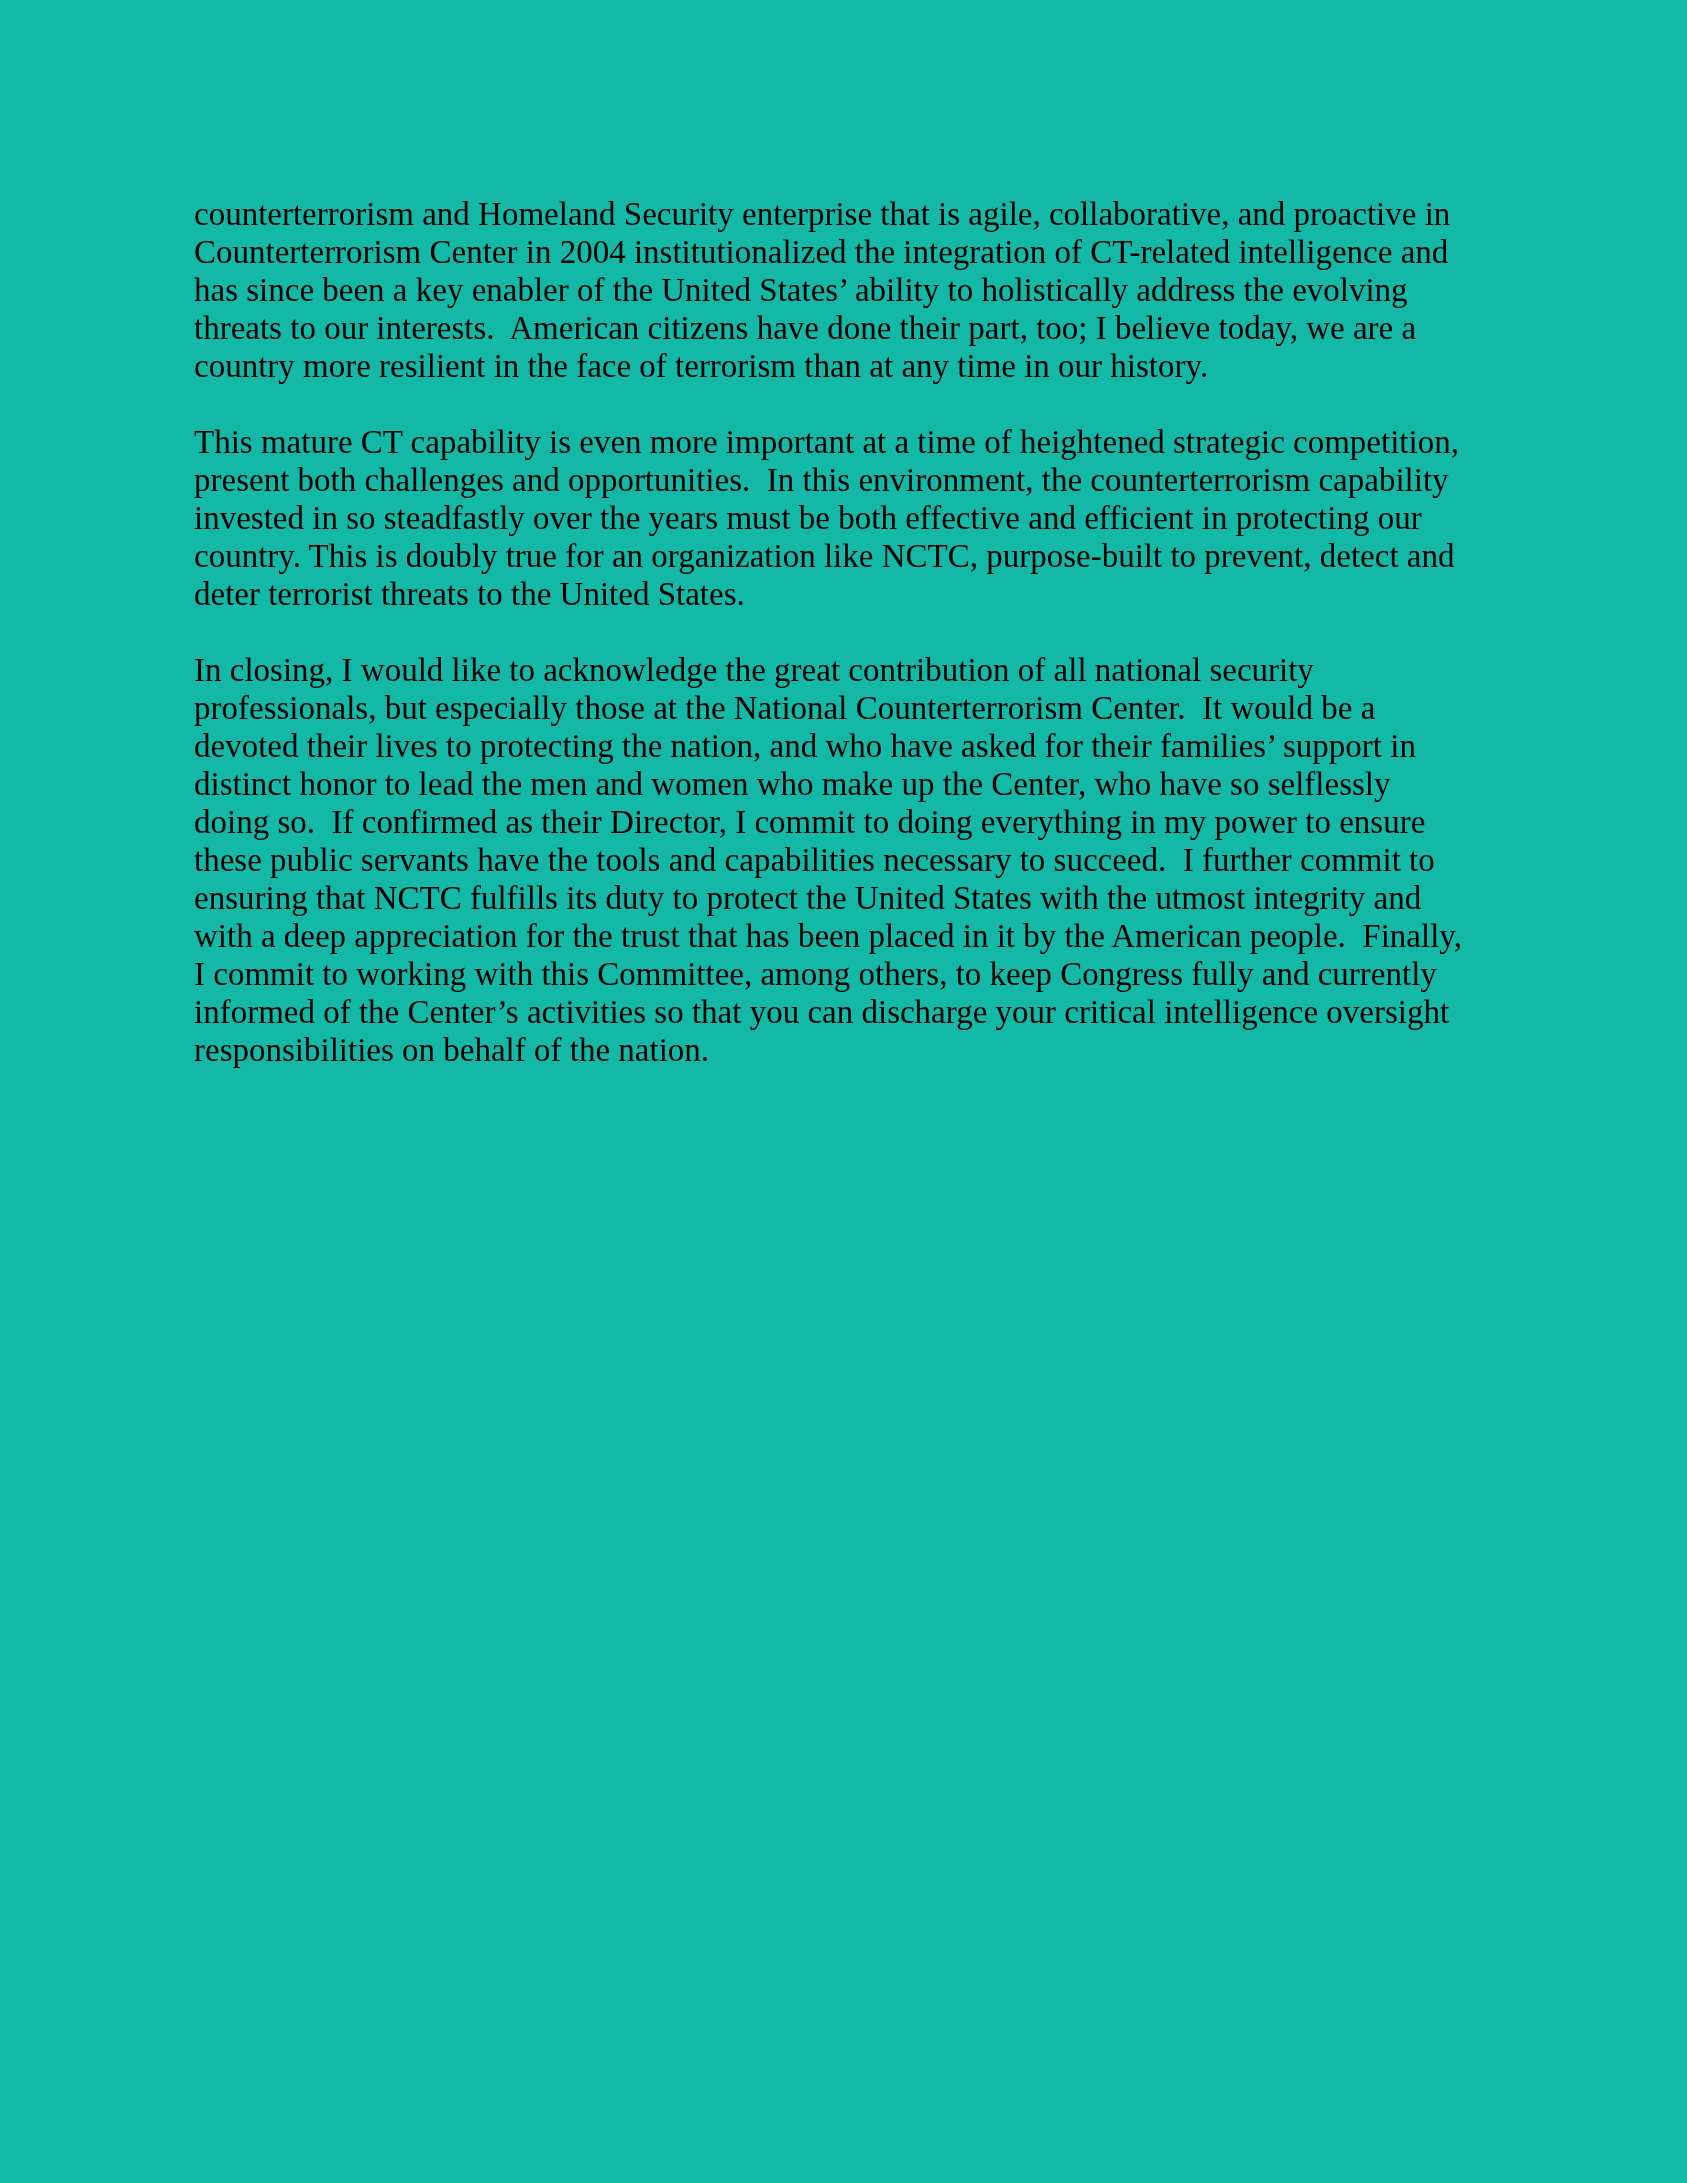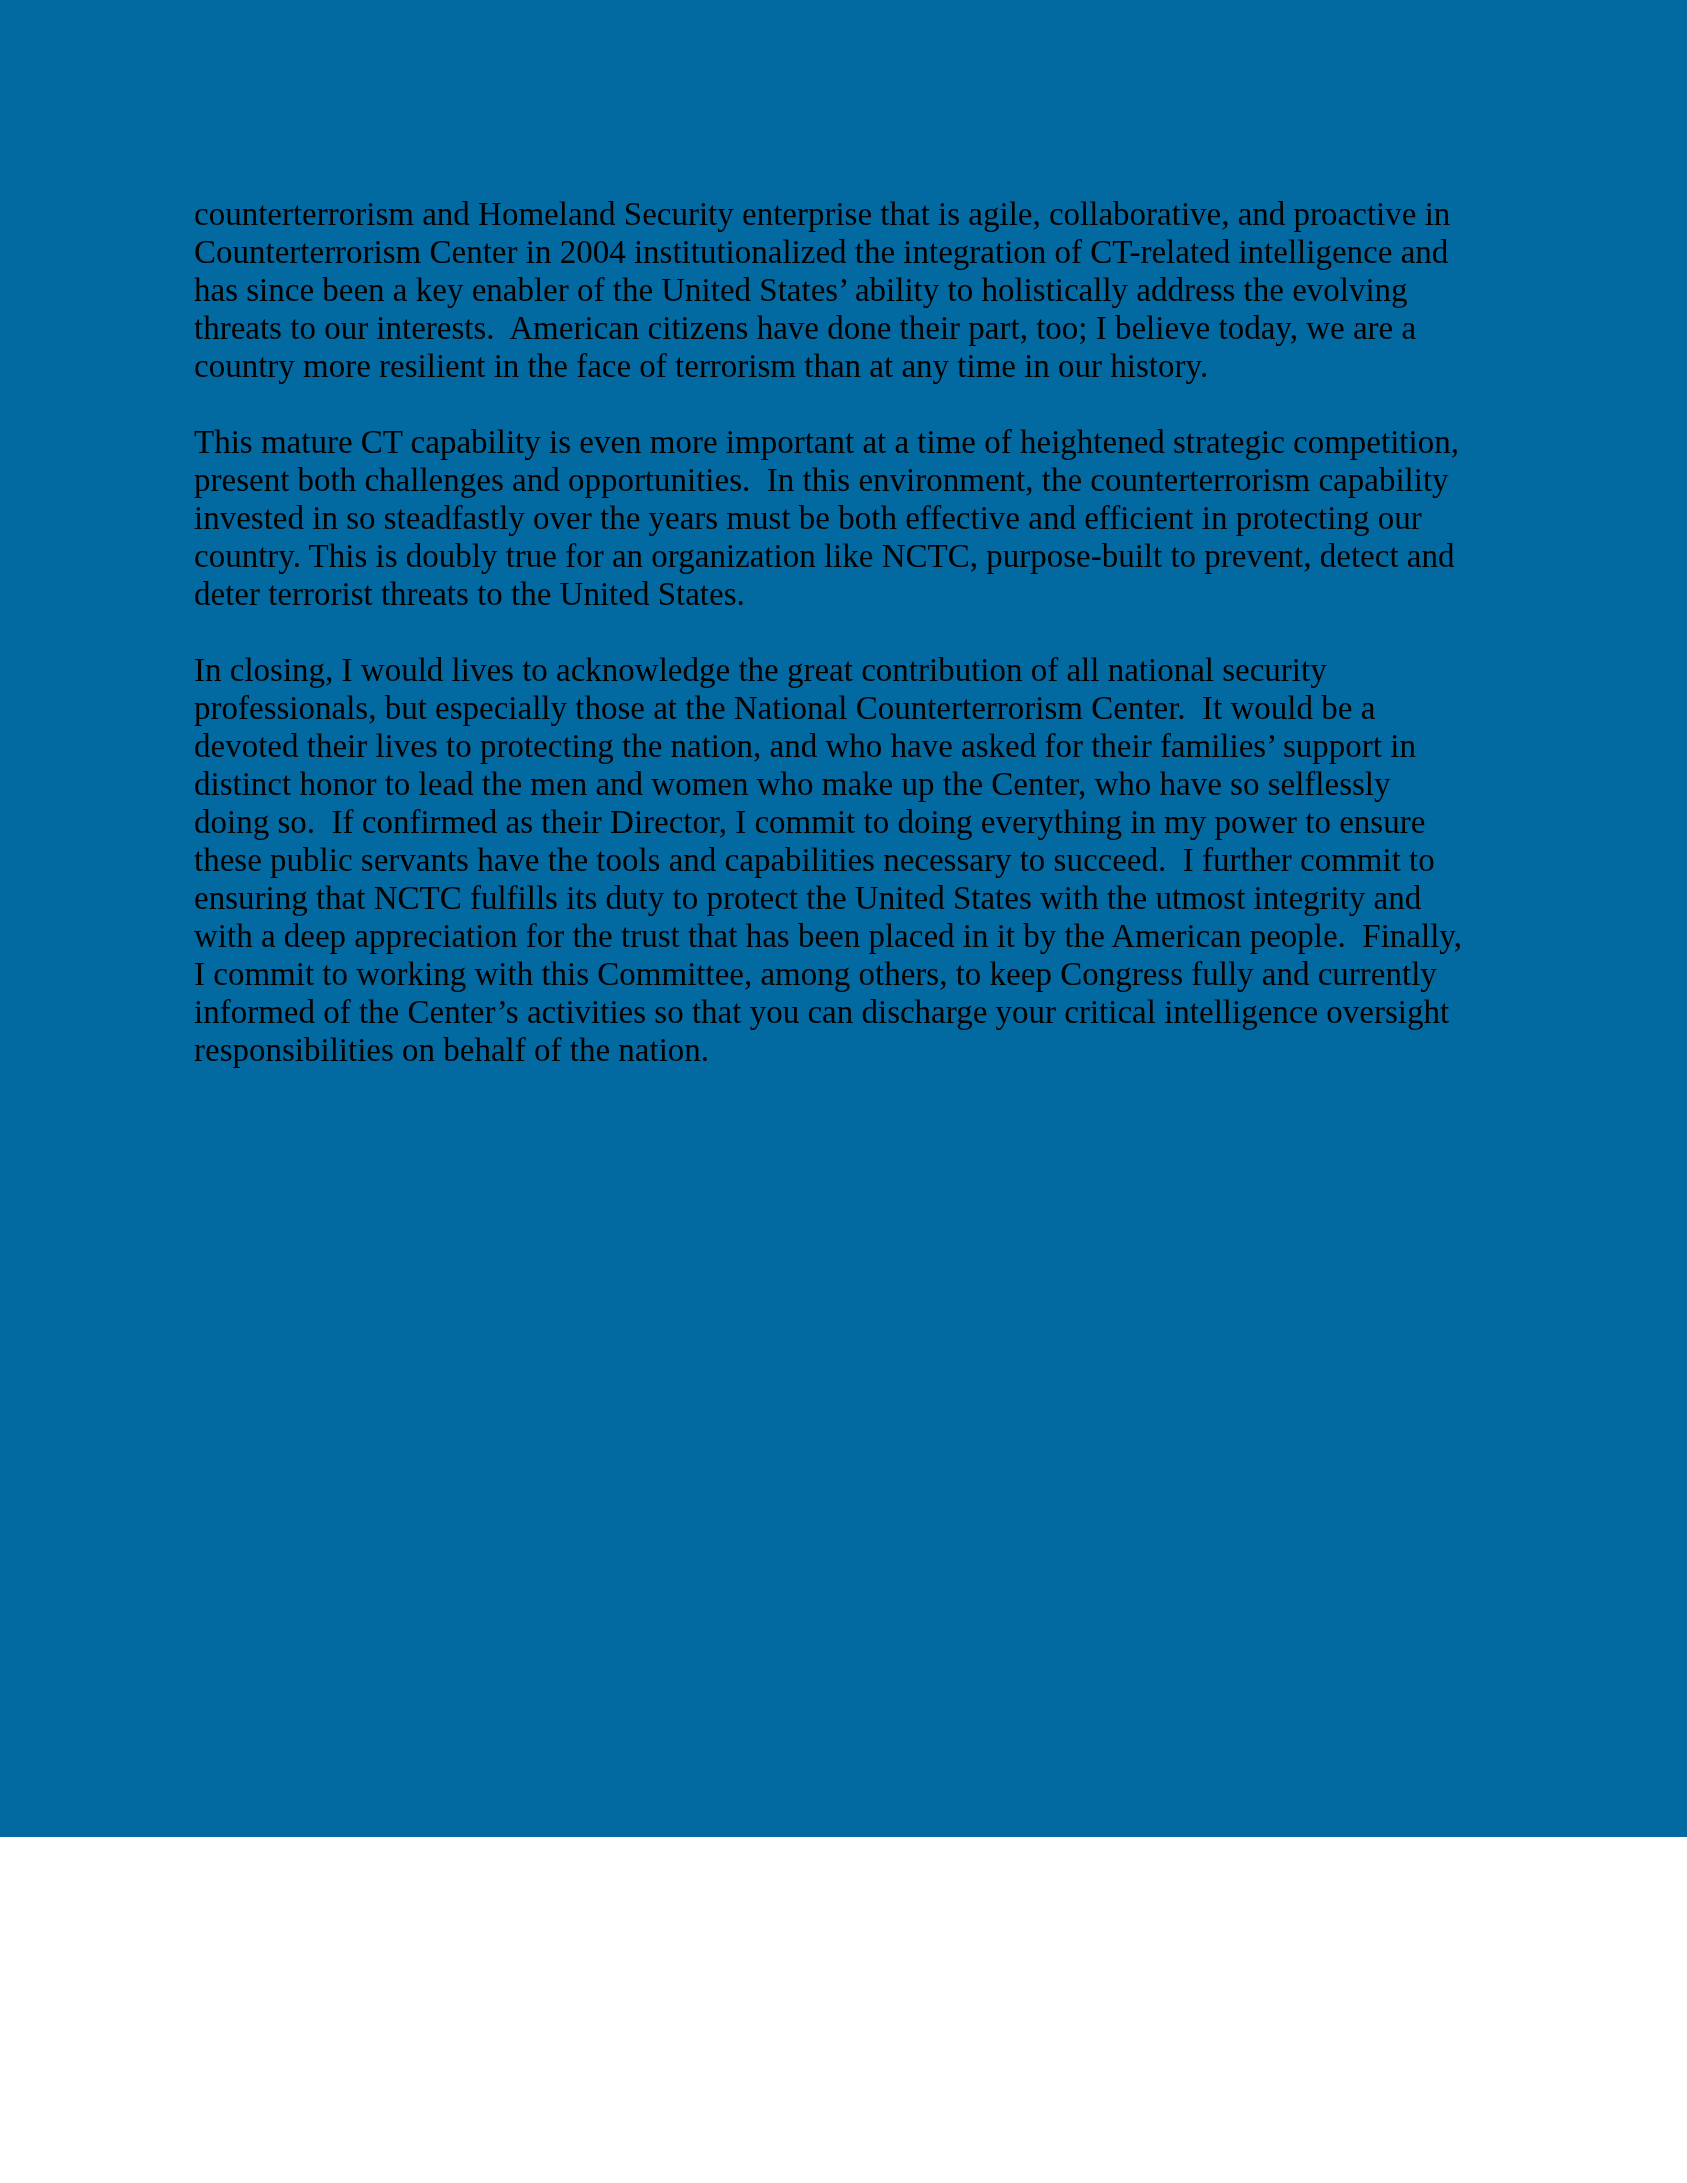--- a/index.html
+++ b/index.html
@@ -3,22 +3,22 @@
 <meta charset="utf-8">
 <style>
   html, body {
     margin: 0;
     padding: 0;
     background: #ffffff;
   }
   .page {
     position: relative;
     width: 1687px;
-    height: 1837px;
-    background: #0369a1;
+    height: 2183px;
+    background: #14b8a6;
     overflow: hidden;
   }
   .doc-body {
     position: absolute;
     left: 194px;
     top: 195px;
     width: 1300px;
     color: #000000;
     font-family: "Liberation Serif", serif;
     font-size: 33px;
@@ -47,21 +47,21 @@
         <span class="line">country more resilient in the face of terrorism than at any time in our history.</span>
       </p>
       <p class="para">
         <span class="line">This mature CT capability is even more important at a time of heightened strategic competition,</span>
         <span class="line">present both challenges and opportunities.  In this environment, the counterterrorism capability</span>
         <span class="line">invested in so steadfastly over the years must be both effective and efficient in protecting our</span>
         <span class="line">country. This is doubly true for an organization like NCTC, purpose-built to prevent, detect and</span>
         <span class="line">deter terrorist threats to the United States.</span>
       </p>
       <p class="para">
-        <span class="line">In closing, I would lives to acknowledge the great contribution of all national security</span>
+        <span class="line">In closing, I would like to acknowledge the great contribution of all national security</span>
         <span class="line">professionals, but especially those at the National Counterterrorism Center.  It would be a</span>
         <span class="line">devoted their lives to protecting the nation, and who have asked for their families’ support in</span>
         <span class="line">distinct honor to lead the men and women who make up the Center, who have so selflessly</span>
         <span class="line">doing so.  If confirmed as their Director, I commit to doing everything in my power to ensure</span>
         <span class="line">these public servants have the tools and capabilities necessary to succeed.  I further commit to</span>
         <span class="line">ensuring that NCTC fulfills its duty to protect the United States with the utmost integrity and</span>
         <span class="line">with a deep appreciation for the trust that has been placed in it by the American people.  Finally,</span>
         <span class="line">I commit to working with this Committee, among others, to keep Congress fully and currently</span>
         <span class="line">informed of the Center’s activities so that you can discharge your critical intelligence oversight</span>
         <span class="line">responsibilities on behalf of the nation.</span>

